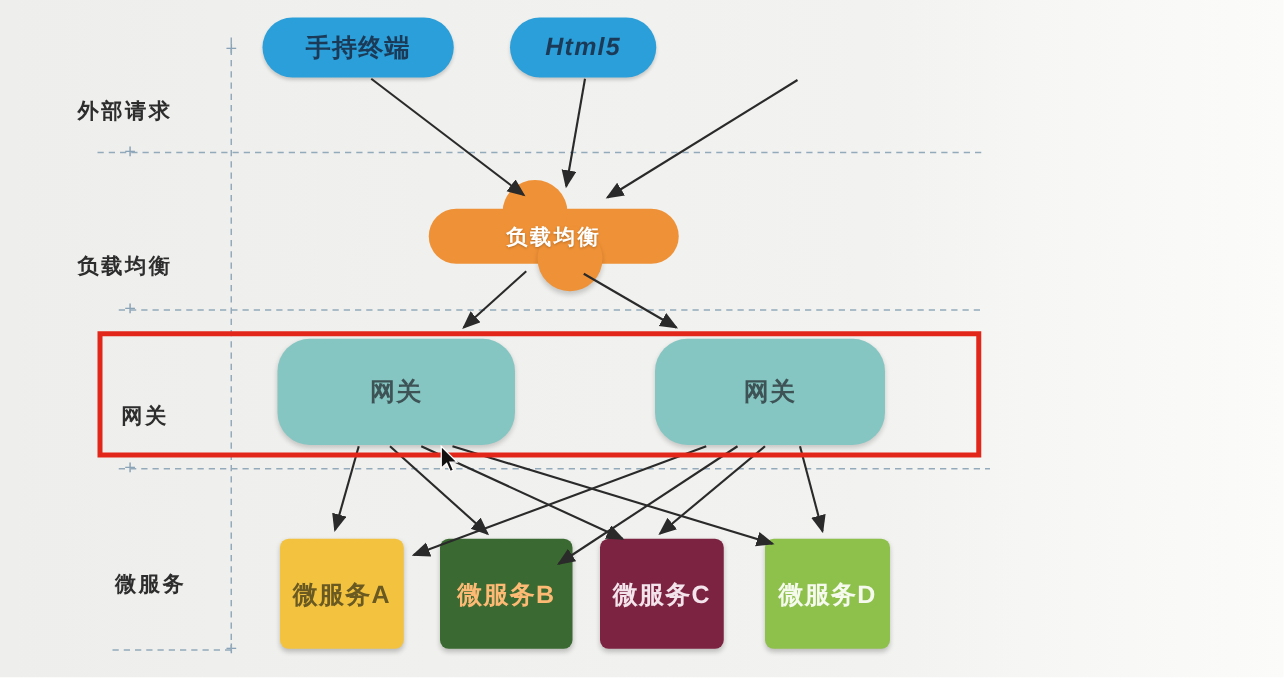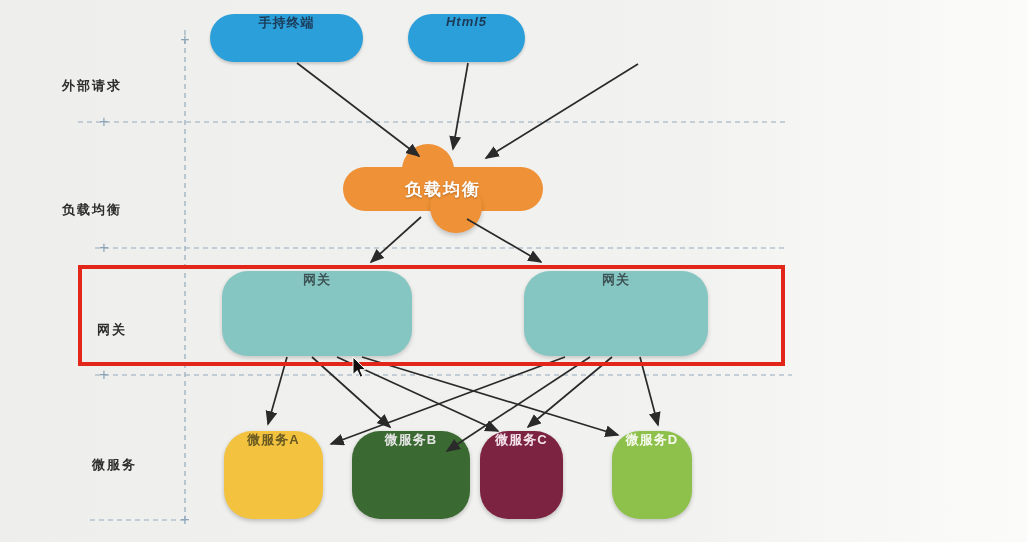--- a/index.html
+++ b/index.html
@@ -1,24 +1,24 @@
 <!DOCTYPE html>
 <html><head>
 <meta charset="utf-8">
 <style>
   html,body{margin:0;padding:0;background:#fff;}
   body{font-family:"Liberation Sans","DejaVu Sans",sans-serif;}
   .stage{position:relative;width:1027px;height:542px;overflow:hidden;
     background:linear-gradient(90deg,#eeeeec 0%,#f2f2f0 68%,#f6f6f4 80%,#fbfbfa 100%);}
-  .node{position:absolute;display:flex;justify-content:center;
-    font-size:13px;font-weight:700;letter-spacing:1px;z-index:2;}
+  .node{position:absolute;display:flex;align-items:center;justify-content:center;
+    font-size:20px;font-weight:700;letter-spacing:1px;z-index:2;}
   .top-node{height:48px;border-radius:24px;box-shadow:0 2px 3px rgba(0,0,0,.18);}
   .gateway{height:85px;border-radius:26px;box-shadow:0 2px 4px rgba(0,0,0,.18);}
-  .service{height:88px;border-radius:28px;box-shadow:0 2px 4px rgba(0,0,0,.22);}
-  .row-label{position:absolute;font-size:13px;font-weight:700;color:#2d2d2d;letter-spacing:2px;z-index:2;}
+  .service{height:88px;border-radius:7px;box-shadow:0 2px 4px rgba(0,0,0,.22);}
+  .row-label{position:absolute;font-size:17px;font-weight:700;color:#2d2d2d;letter-spacing:2px;z-index:2;}
   .lb{position:absolute;left:343px;top:167px;width:200px;height:44px;border-radius:24px;z-index:2;}
   .lb .bump{position:absolute;width:52px;height:52px;border-radius:50%;}
   .lb .bump-top{left:59px;top:-23px;}
   .lb .bump-bottom{left:87px;top:14px;box-shadow:0 3px 4px rgba(0,0,0,.18);}
   .lb .lb-label{position:absolute;left:0;top:0;width:100%;height:44px;display:flex;align-items:center;
     justify-content:center;font-size:17px;font-weight:700;letter-spacing:2px;z-index:2;
     text-shadow:0 1px 2px rgba(0,0,0,.25);}
   .highlight-box{position:absolute;left:78px;top:265px;width:707px;height:101px;
     border:4px solid #e3261a;z-index:7;pointer-events:none;box-sizing:border-box;}
   svg.overlay{position:absolute;left:0;top:0;z-index:4;}
@@ -96,27 +96,27 @@
   </div>
   <div class="node gateway" style="left: 524px; top: 271px; width: 184px; background: rgb(133, 198, 194); color: rgb(62, 83, 86);">
     <span>网关</span>
   </div>
 
   <div class="highlight-box"></div>
 
   <div class="node service" style="left: 224px; top: 431px; width: 99px; background: rgb(243, 195, 64); color: rgb(106, 90, 34);">
     <span>微服务A</span>
   </div>
-  <div class="node service" style="left: 352px; top: 431px; width: 118px; background: rgb(58, 106, 49); color: #e5e5e5;">
+  <div class="node service" style="left: 352px; top: 431px; width: 106px; background: rgb(58, 106, 49); color: #fdba74;">
     <span>微服务B</span>
   </div>
-  <div class="node service" style="left: 480px; top: 431px; width: 83px; background: rgb(124, 35, 66); color: rgb(243, 227, 234);">
+  <div class="node service" style="left: 480px; top: 431px; width: 99px; background: rgb(124, 35, 66); color: rgb(243, 227, 234);">
     <span>微服务C</span>
   </div>
-  <div class="node service" style="left: 612px; top: 431px; width: 80px; background: rgb(142, 192, 76); color: rgb(246, 250, 238);">
+  <div class="node service" style="left: 612px; top: 431px; width: 100px; background: rgb(142, 192, 76); color: rgb(246, 250, 238);">
     <span>微服务D</span>
   </div>
 
   <svg class="cursor-layer" width="1027" height="542" viewBox="0 0 1027 542">
     <path d="M353,357 l0,17.5 l4.3,-3.9 l2.9,6.6 l2.6,-1.1 l-2.8,-6.4 l5.6,0 Z" fill="#111" stroke="#fff" stroke-width="1"></path>
   </svg>
 
 </div>
 
 </body></html>

